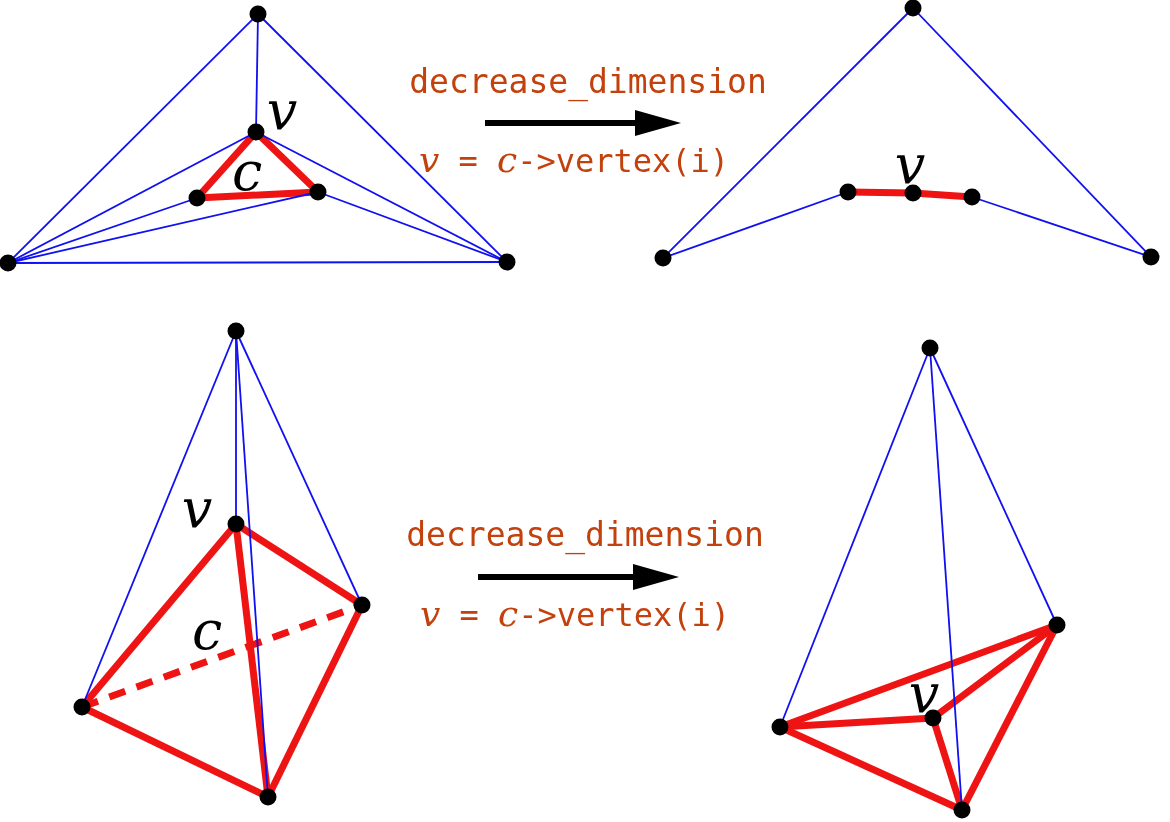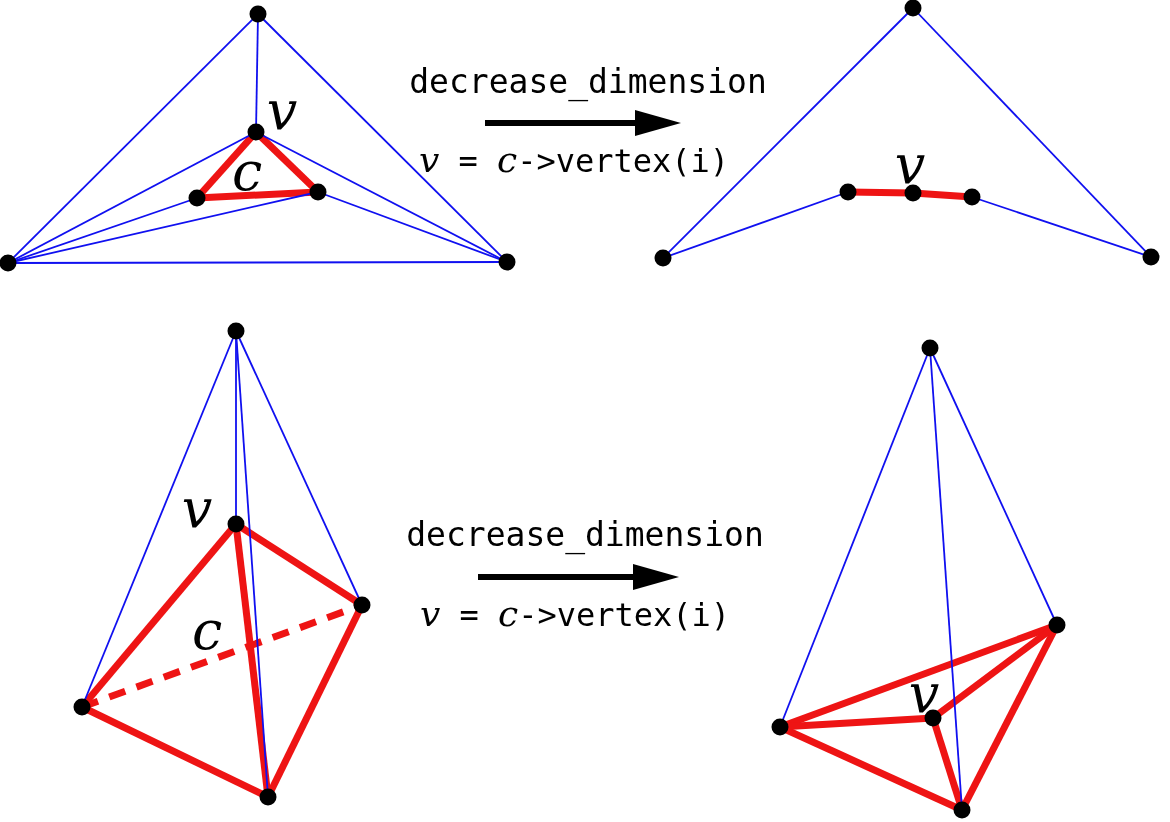--- a/index.html
+++ b/index.html
@@ -4,21 +4,21 @@
 <style>
   html,body{margin:0;padding:0}
   body{
     width:1170px;height:822px;background:#ffffff;position:relative;overflow:hidden;
     font-family:"DejaVu Sans Mono",monospace;
   }
   #stage{position:absolute;left:0;top:0;width:1170px;height:822px}
   #diagram{position:absolute;left:0;top:0}
   .t-label,.t-assign{
     position:absolute;transform:translate(-50%,-50%);
-    white-space:nowrap;color:#000000;line-height:1;
+    white-space:nowrap;color:#c2410c;line-height:1;
   }
   .t-label{font-family:"DejaVu Sans Mono",monospace;font-size:33px}
   .t-assign{font-family:"DejaVu Sans Mono",monospace;font-size:32px}
   .t-assign .math{
     font-family:"DejaVu Serif",serif;font-style:italic;
     font-size:36px;
   }
   .fig-label{
     font-family:"DejaVu Serif",serif;font-style:italic;
     fill:#000000;

